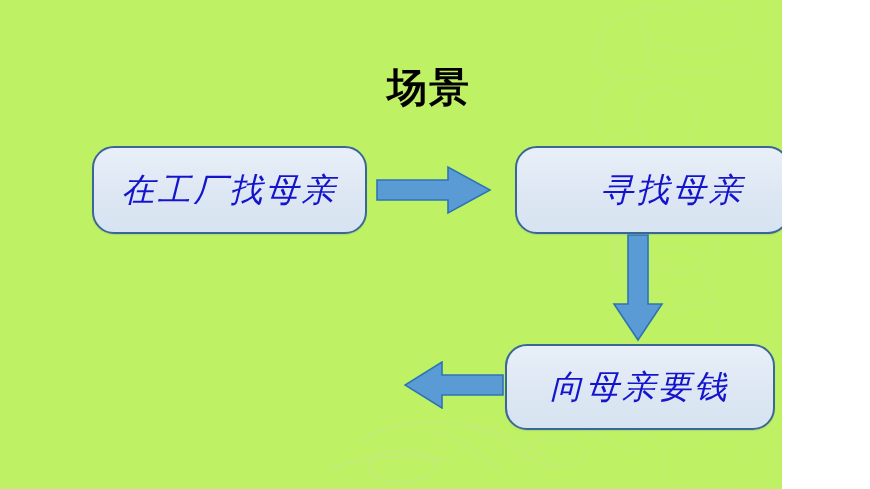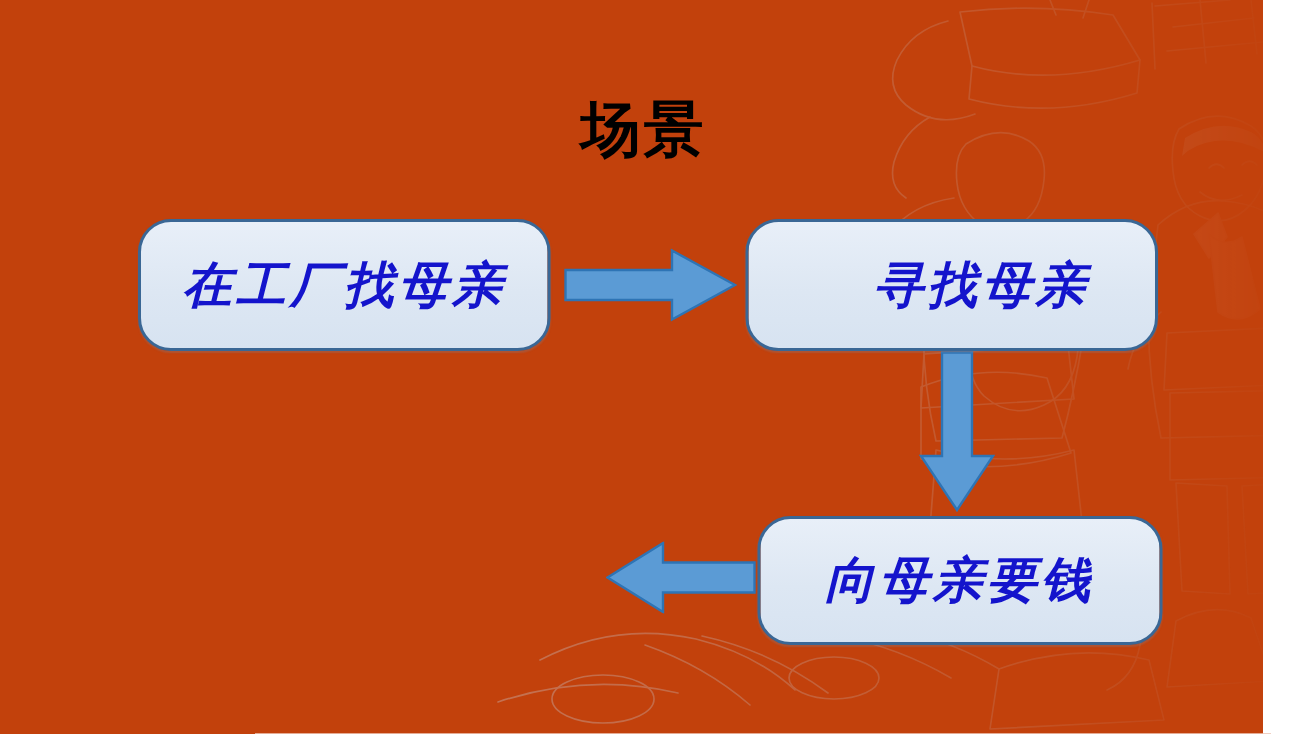--- a/index.html
+++ b/index.html
@@ -3,23 +3,23 @@
 <meta charset="utf-8">
 <title>场景</title>
 <style>
   html, body {
     margin: 0;
     padding: 0;
     background: #ffffff;
   }
   #slide {
     position: relative;
-    width: 842px;
+    width: 782px;
     height: 489px;
-    background: #c2410c;
+    background: #bef264;
     overflow: hidden;
     font-family: "DejaVu Sans", "Liberation Sans", sans-serif;
   }
 
   
   #watermark {
     position: absolute;
     inset: 0;
     pointer-events: none;
     z-index: 0;
@@ -58,30 +58,30 @@
     justify-content: center;
     text-align: center;
     z-index: 4;
     box-shadow: 0 1px 1px rgba(120,140,165,0.25);
   }
   .node .node-text {
     display: block;
     color: #1414CC;
     font-size: 33px;
     line-height: 38px;
-    font-weight: bold;
+    font-weight: normal;
     letter-spacing: 3px;
     font-family: "DejaVu Serif", "Liberation Serif", serif;
     font-style: italic;
     padding: 0 8px;
     word-break: break-all;
   }
 
   #node-1 { left: 92px;  top: 146px; width: 275px; height: 88px; }
-  #node-2 { left: 497px; top: 146px; width: 275px; height: 88px; padding-left: 40px; }
+  #node-2 { left: 515px; top: 146px; width: 275px; height: 88px; padding-left: 40px; }
   #node-3 { left: 77px;  top: 344px; width: 324px; height: 86px; }
   #node-3 .node-text { letter-spacing: 2px; }
   #node-4 { left: 505px; top: 344px; width: 270px; height: 86px; }
 
   
   .arrow {
     position: absolute;
     z-index: 3;
   }
   .arrow svg { display: block; }

